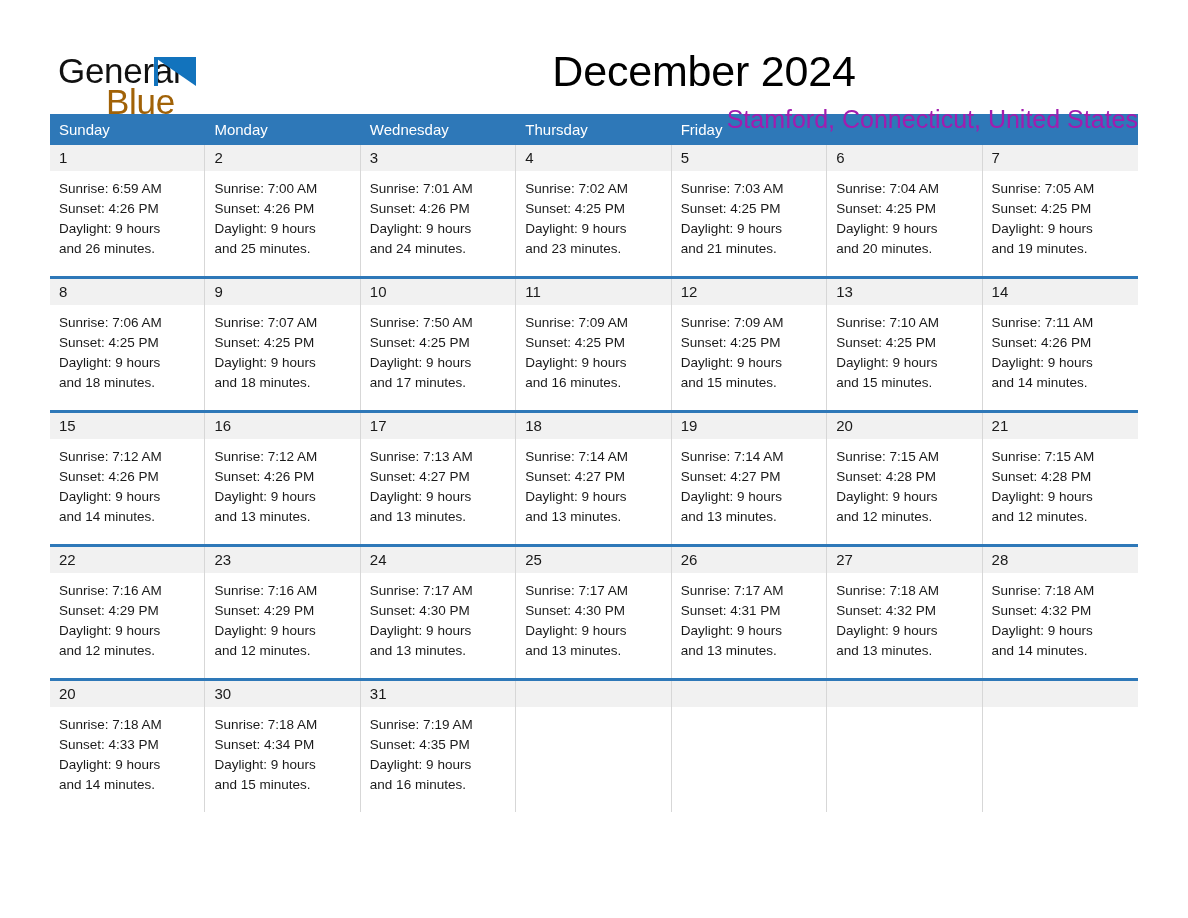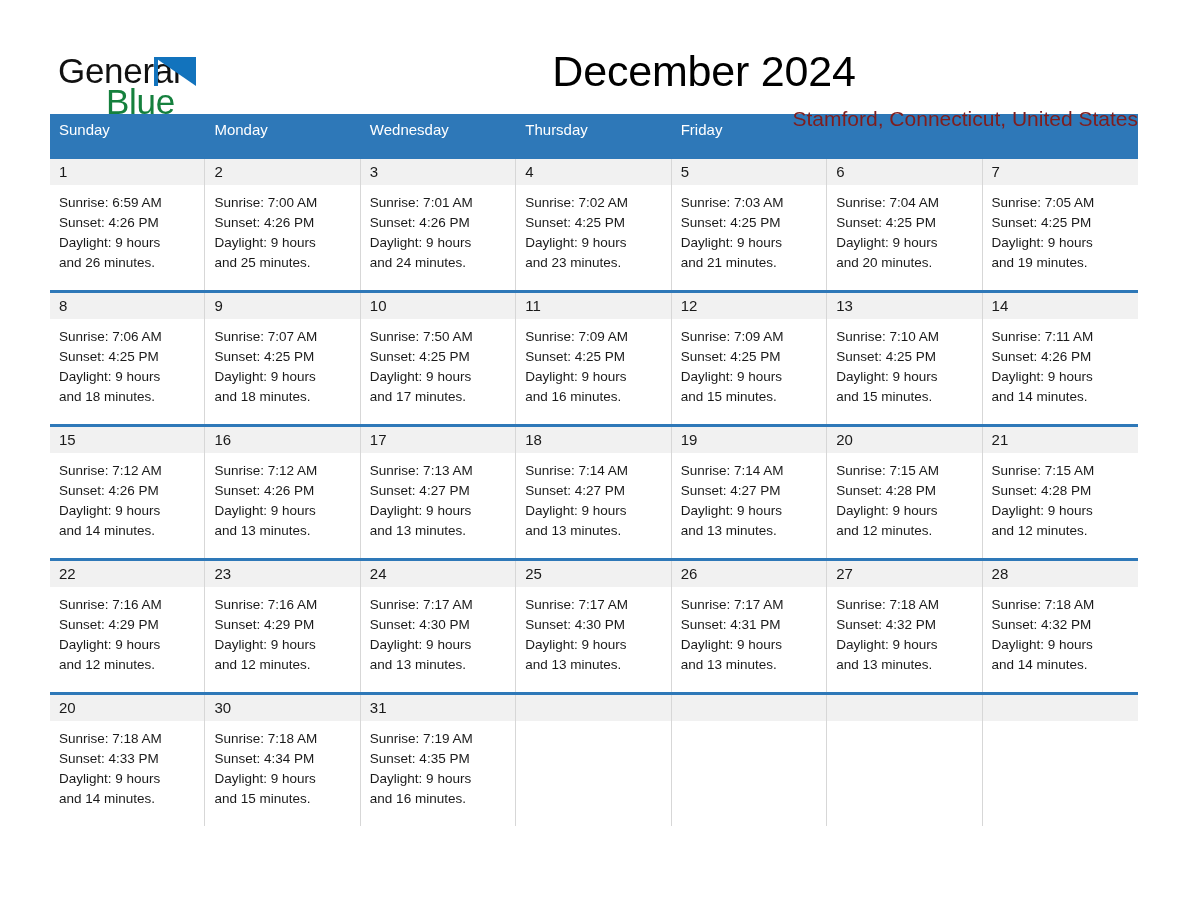--- a/index.html
+++ b/index.html
@@ -55,56 +55,56 @@
     width: 42px;
     height: 29px;
   }
   .brand-blue {
     position: absolute;
     left: 56px;
     top: 39px;
     font-size: 35px;
     line-height: 38px;
     letter-spacing: -0.3px;
-    color: #15803d;
+    color: #a16207;
     font-weight: 400;
   }
   .titles {
     text-align: right;
     flex: 1 1 auto;
     padding-top: 2px;
   }
   .month-title {
     font-size: 43px;
     line-height: 50px;
     font-weight: 400;
     color: #000000;
     letter-spacing: -0.2px;
     white-space: nowrap;
     text-align: center;
   }
   .location-title {
     margin-top: 8px;
-    font-size: 21px;
+    font-size: 25px;
     line-height: 30px;
     font-weight: 400;
-    color: #7f1d1d;
+    color: #a21caf;
     white-space: nowrap;
   }
 
   
   .calendar {
     margin-top: 4px;
     width: 1088px;
   }
   .weekday-row {
     display: grid;
     grid-template-columns: repeat(7, 1fr);
     background: #2e78b8;
-    height: 45px;
+    height: 31px;
   }
   .weekday-cell {
     color: #ffffff;
     font-size: 15px;
     line-height: 31px;
     padding-left: 9px;
     white-space: nowrap;
     overflow: hidden;
   }
 

